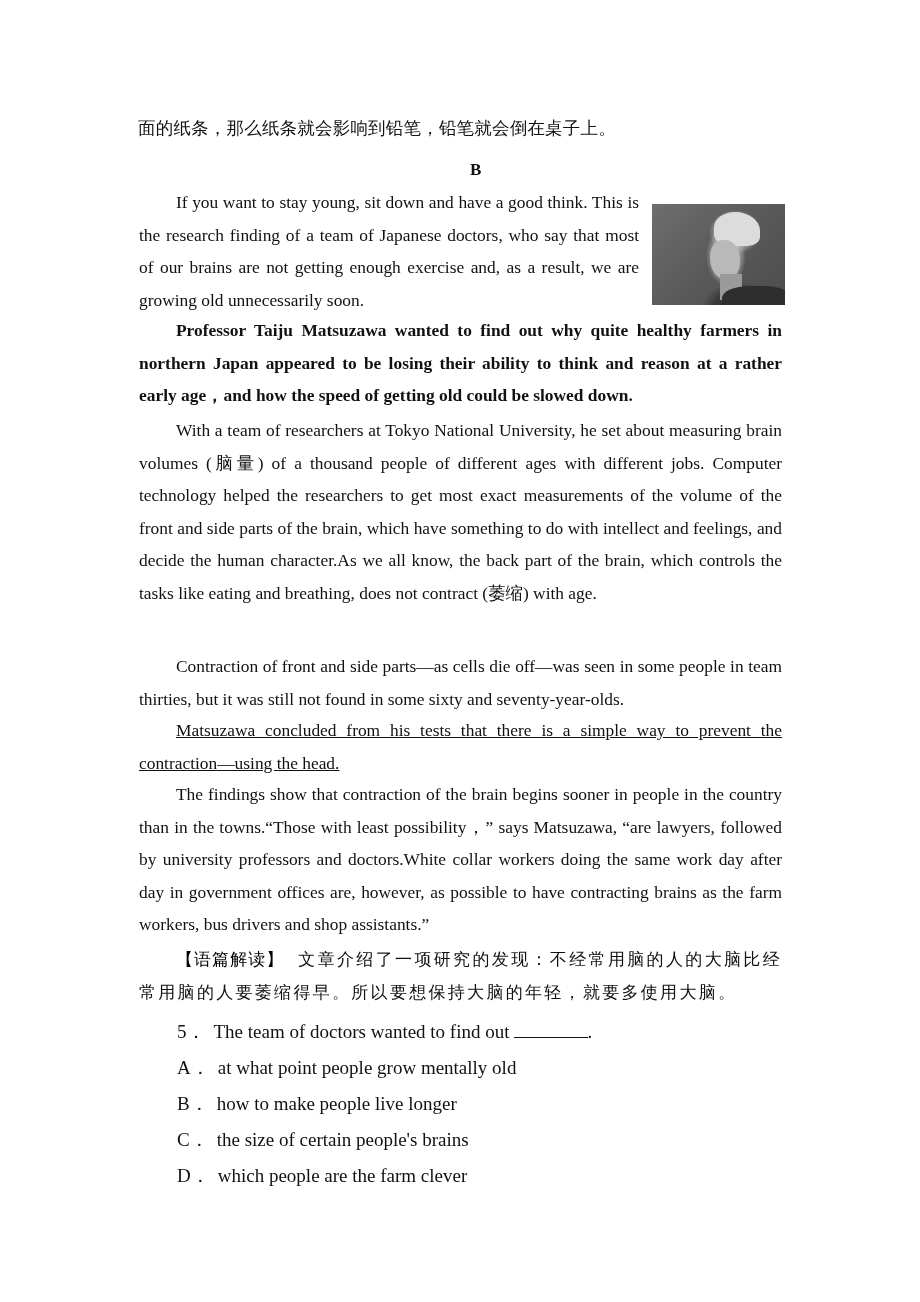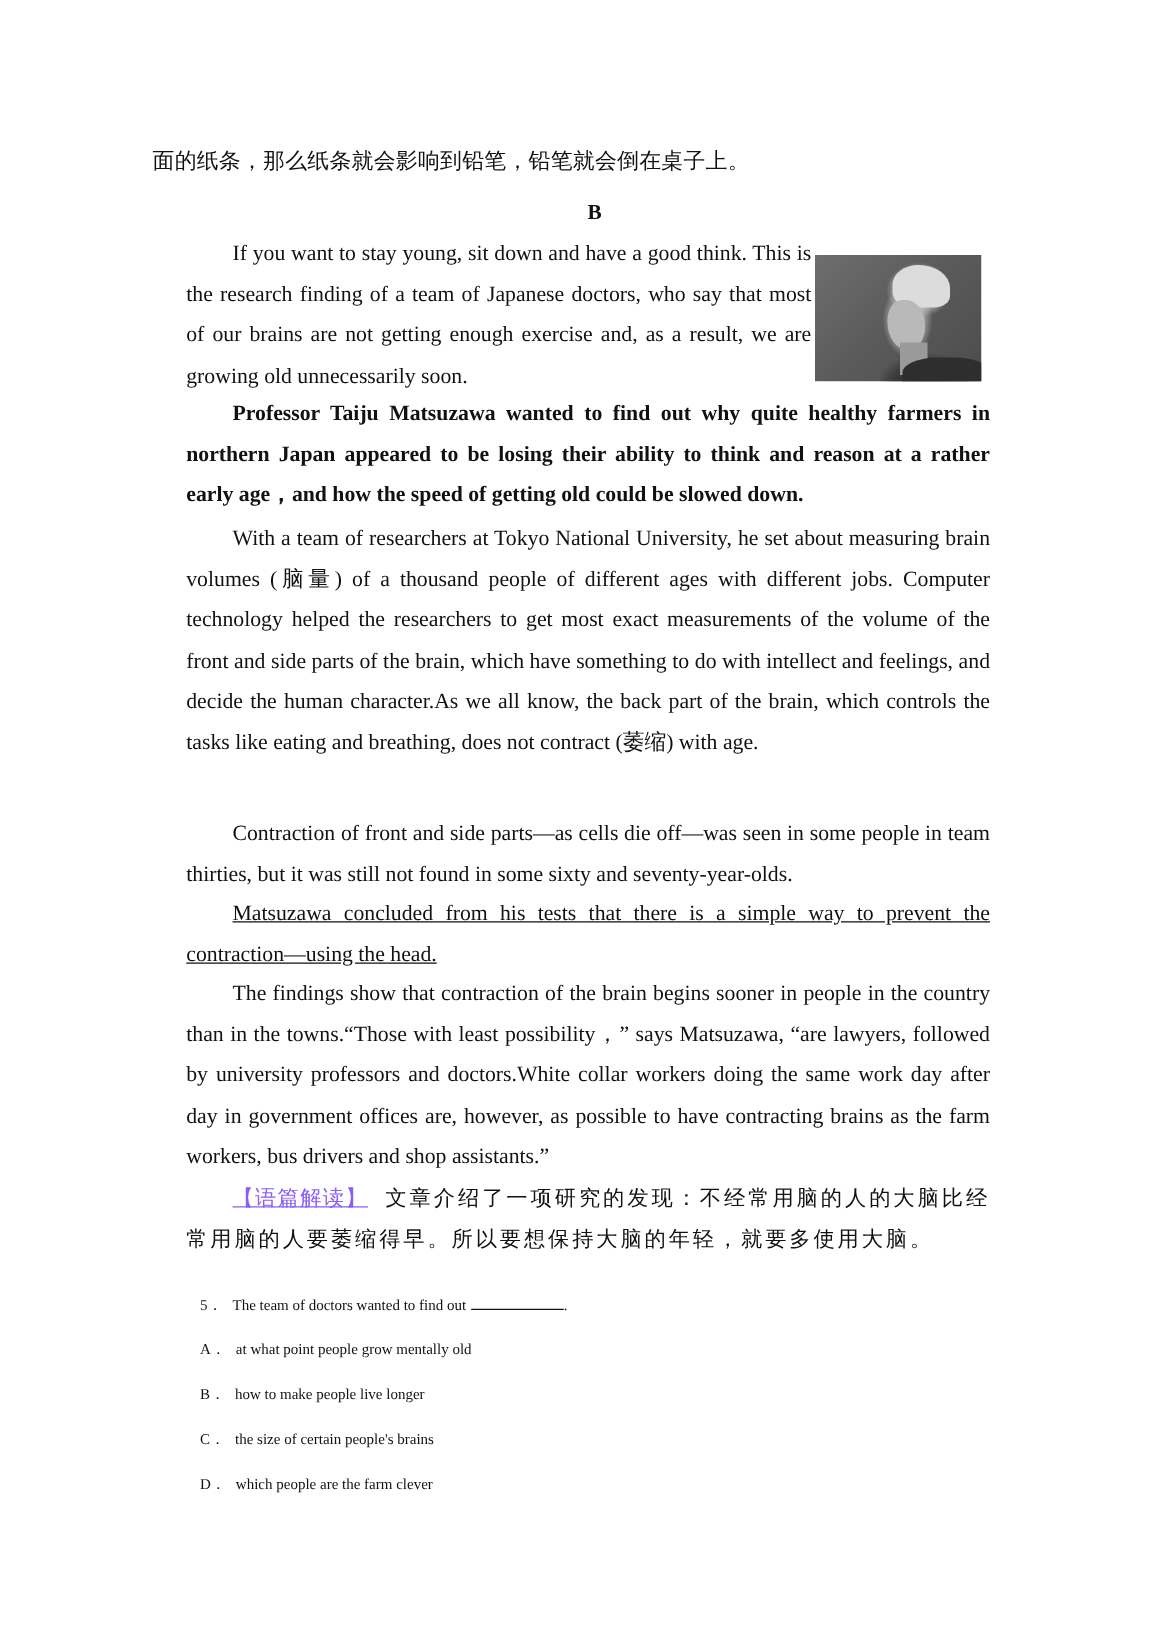--- a/index.html
+++ b/index.html
@@ -10,37 +10,37 @@
     body {
       width: 920px;
       height: 1302px;
       position: relative;
       overflow: hidden;
       font-family: "Liberation Serif", "DejaVu Serif", serif;
       color: #111111;
     }
     .cn-line {
       position: absolute;
-      left: 122px;
+      left: 138px;
       top: 116px;
       font-family: "DejaVu Sans", "Liberation Sans", sans-serif;
       font-size: 17.5px;
       letter-spacing: 0.2px;
       white-space: nowrap;
     }
     .section-letter {
       position: absolute;
       left: 470px;
       top: 160px;
       font-weight: bold;
       font-size: 17px;
     }
     .para {
       position: absolute;
-      left: 149px;
+      left: 139px;
       width: 643px;
       font-size: 17.4px;
       line-height: 32.6px;
       text-align: justify;
       text-align-last: left;
     }
     .indent { text-indent: 37px; }
     .p1 {
       top: 186px;
       width: 500px;
@@ -99,32 +99,30 @@
     .p5 { top: 714px; }
     .p6 { top: 778px; }
     .p7 {
       top: 943px;
       font-family: "DejaVu Sans", "Liberation Sans", sans-serif;
       font-size: 17px;
       line-height: 33px;
       letter-spacing: 2.3px;
     }
     .label-magenta {
-      color: #8b5cf6;
+      color: #000000;
       letter-spacing: 1px;
       margin-right: 14px;
-      text-decoration: underline;
     }
     .question {
       position: absolute;
-      left: 160px;
-      font-size: 12px;
+      left: 177px;
+      font-size: 19px;
       line-height: 24px;
       white-space: nowrap;
-      margin-top: 11px;
     }
     .q-stem { top: 1020px; }
     .opt-a { top: 1056px; }
     .opt-b { top: 1092px; }
     .opt-c { top: 1128px; text-align: center; }
     .opt-d { top: 1164px; }
     .q-num { margin-right: 8px; }
     .opt-letter { margin-right: 8px; }
     .blank {
       display: inline-block;

